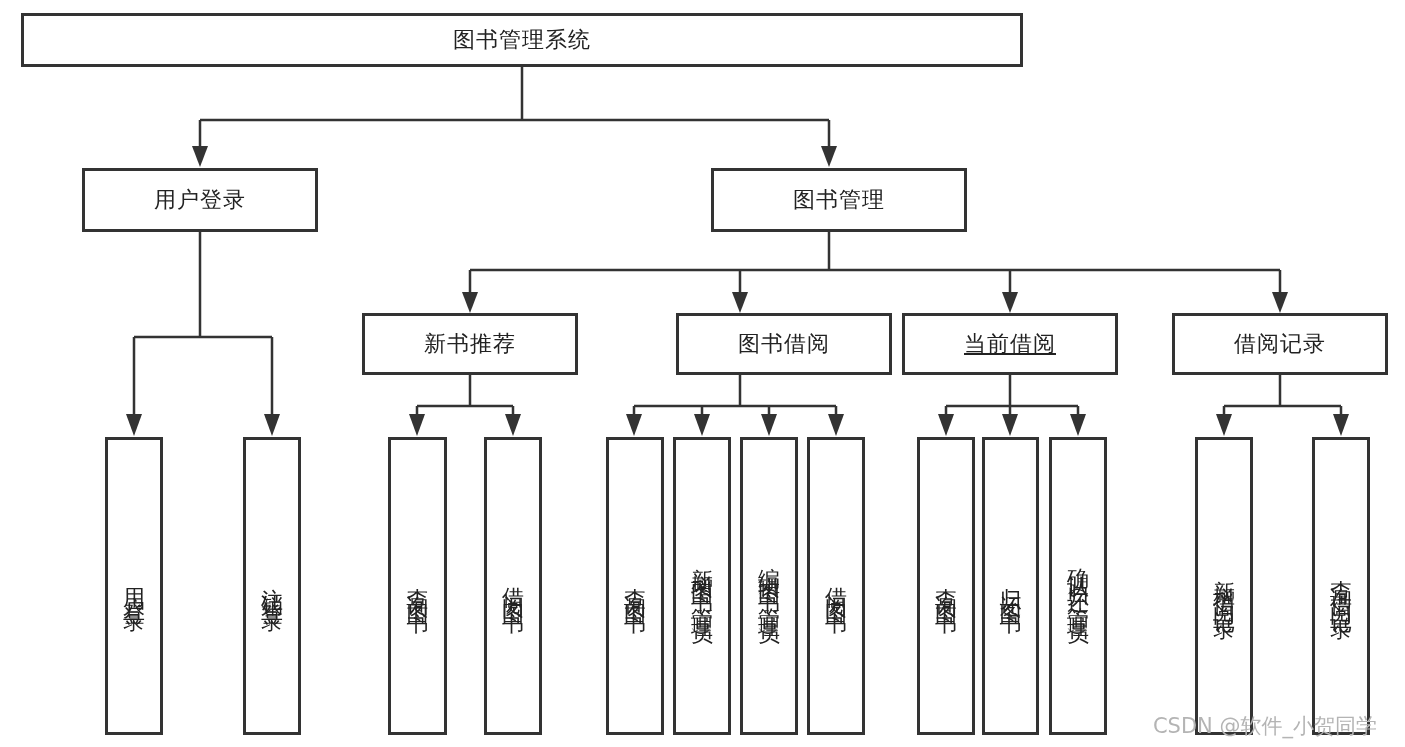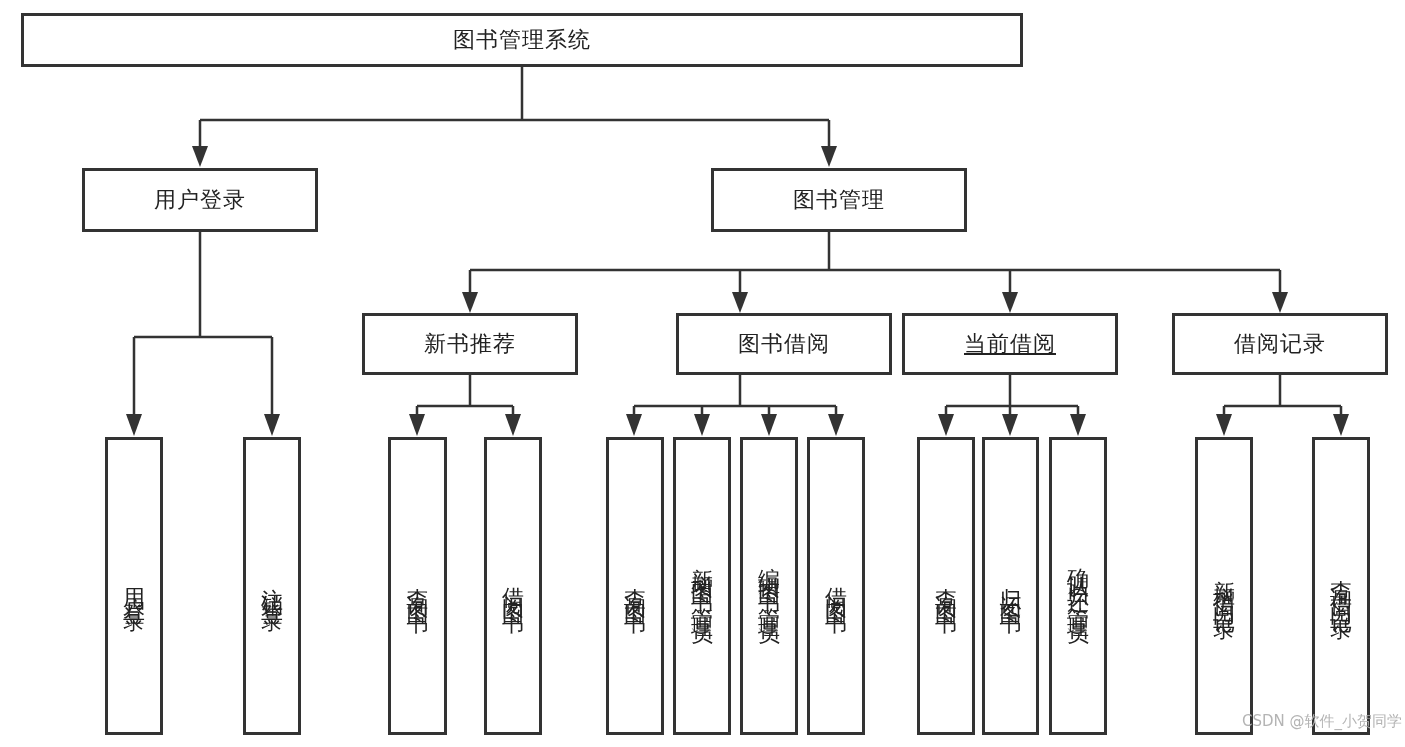--- a/index.html
+++ b/index.html
@@ -33,23 +33,23 @@
     writing-mode:vertical-rl;
     text-orientation:mixed;
     font-size:22px;
     letter-spacing:8px;
     line-height:1.1;
     color:var(--text);
     white-space:nowrap;
   }
   .watermark{
     position:absolute;
-    right:3px;top:712px;
+    right:28px;top:712px;
     z-index:5;
-    font-size:15px;
+    font-size:21px;
     color:var(--wm);
     white-space:nowrap;
   }
 </style>
 </head>
 <body>
 
 <div class="canvas">
 
   <svg class="connectors" width="1405" height="747" viewBox="0 0 1405 747">

